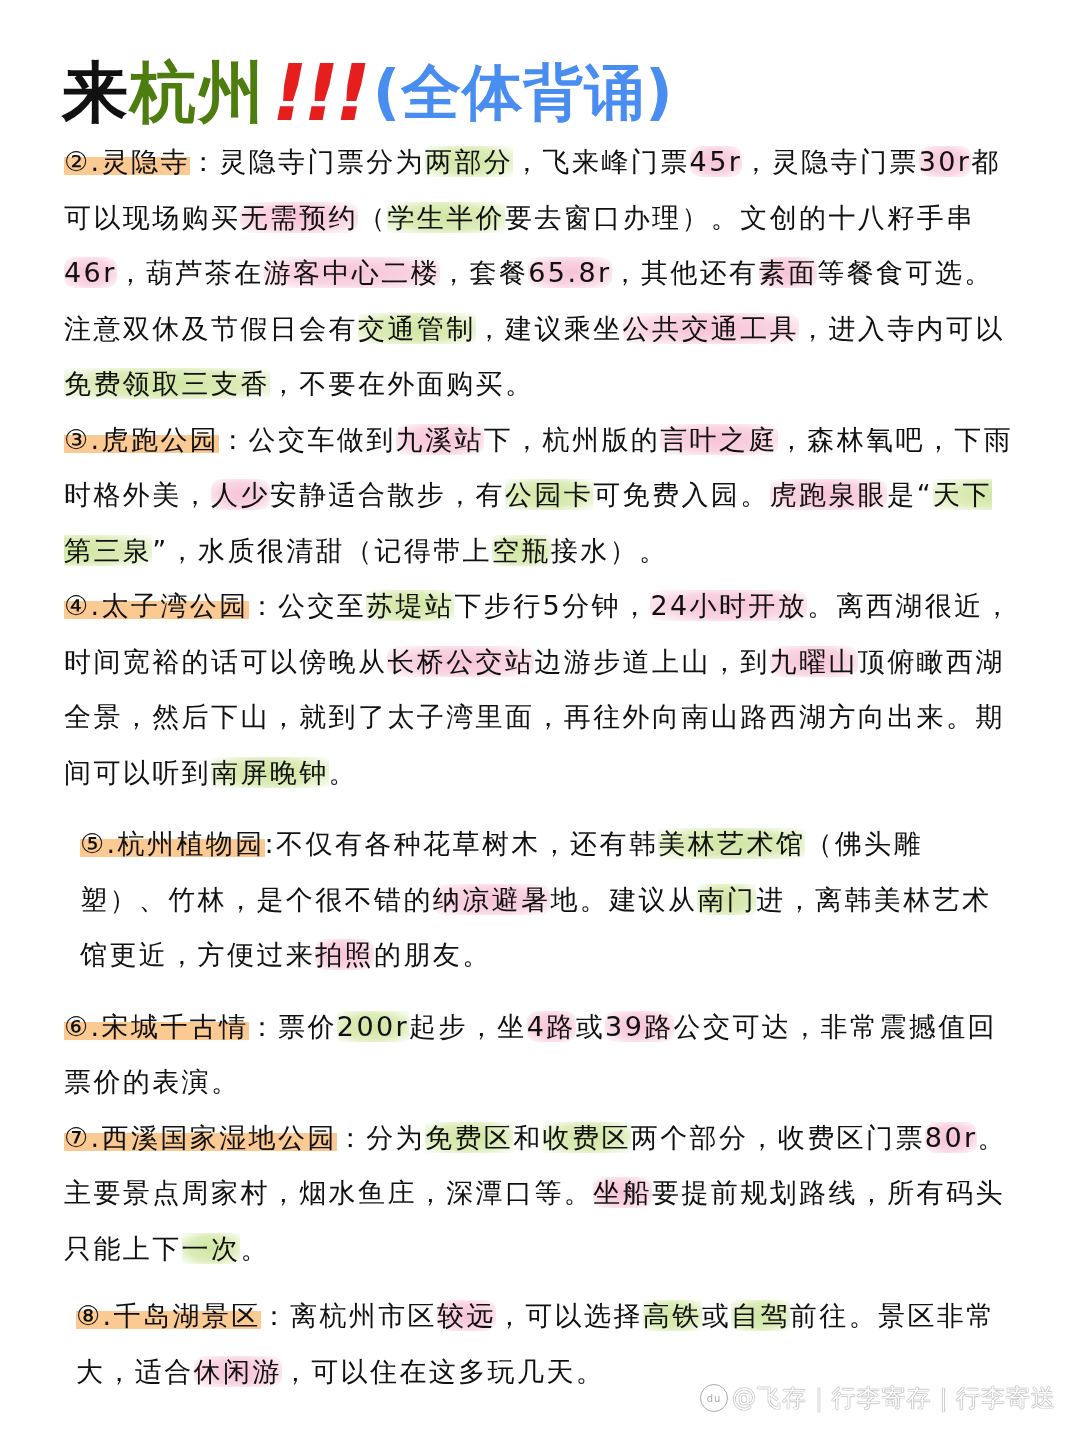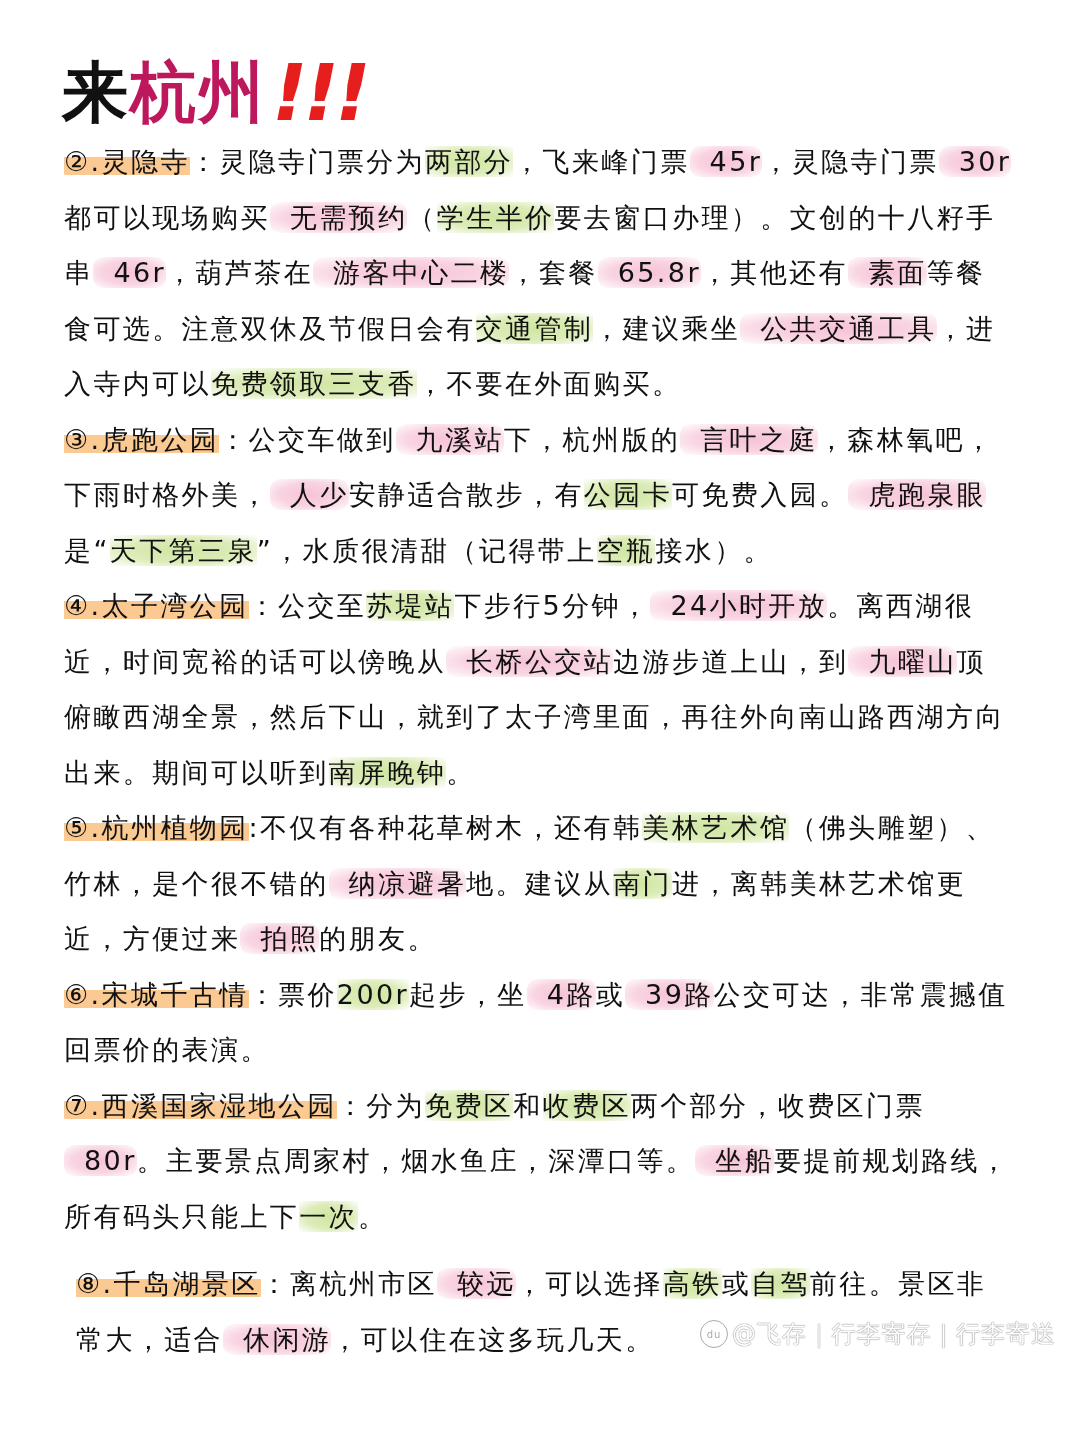--- a/index.html
+++ b/index.html
@@ -5,49 +5,50 @@
   html, body { margin: 0; padding: 0; }
   body {
     width: 1080px; height: 1440px; background: #ffffff; position: relative; overflow: hidden;
     font-family: "DejaVu Sans", "Liberation Sans", sans-serif;
   }
   .title {
     position: absolute; left: 62px; top: 48px; height: 90px;
     display: flex; align-items: center; white-space: nowrap;
   }
   .t-black { font-size: 66px; font-weight: 900; color: #111; letter-spacing: 2px; }
-  .t-red { font-size: 66px; font-weight: 900; color: #be185d; letter-spacing: 2px; }
+  .t-red { font-size: 66px; font-weight: 900; color: #4d7c0f; letter-spacing: 2px; }
   .t-excl { font-size: 78px; font-weight: 900; color: #e61e1e; font-style: italic; letter-spacing: -4px; margin: 0 6px; }
   .t-blue { font-size: 60px; font-weight: 700; color: #4a8df0; letter-spacing: 1px; }
   .content { position: absolute; left: 64px; top: 134px; width: 950px; }
   .para { font-size: 27px; line-height: 55.5px; color: #111; letter-spacing: 2.4px; }
   .head { position: relative; display: inline; }
   .hl-o { background: linear-gradient(180deg, transparent 35%, #fbc992 35%, #fbc992 92%, transparent 92%); border-radius: 4px; }
   .hl-g { background: radial-gradient(ellipse at center, #cfe6a2 0%, #dcecb8 55%, rgba(220,236,184,0) 100%); border-radius: 0; }
-  .hl-p { background: radial-gradient(ellipse at center, #f6c3d6 0%, #f9d4e2 55%, rgba(249,212,226,0) 100%); border-radius: 10px; padding-left: 20px; }
+  .hl-p { background: radial-gradient(ellipse at center, #f6c3d6 0%, #f9d4e2 55%, rgba(249,212,226,0) 100%); border-radius: 10px; }
   .wm {
-    position: absolute; right: 24px; top: 1318px; font-size: 24px; color: #ffffff;
+    position: absolute; right: 24px; top: 1382px; font-size: 24px; color: #ffffff;
     text-shadow: 0 0 1px #999, 0 0 1px #999, 0 0 1px #999; letter-spacing: 1px; display: flex; align-items: center; gap: 4px;
   }
   .paw { width: 26px; height: 26px; border: 1.5px solid #aaa; border-radius: 50%; font-size: 10px; color: #aaa; display:flex; align-items:center; justify-content:center; text-shadow:none; }
 </style>
 </head>
 <body>
 
 <div class="title">
   <span class="t-black">来</span>
   <span class="t-red">杭州</span>
   <span class="t-excl">!!!</span>
+  <span class="t-blue">(全体背诵)</span>
 </div>
 
 <div class="content">
   <p class="para" style="margin:0 0 0 0;"><span class="head hl-o">②.灵隐寺</span><span>：灵隐寺门票分为</span><span class="hl-g">两部分</span><span>，飞来峰门票</span><span class="hl-p">45r</span><span>，灵隐寺门票</span><span class="hl-p">30r</span><span>都可以现场购买</span><span class="hl-p">无需预约</span><span>（</span><span class="hl-g">学生半价</span><span>要去窗口办理）。文创的十八籽手串</span><span class="hl-p">46r</span><span>，葫芦茶在</span><span class="hl-p">游客中心二楼</span><span>，套餐</span><span class="hl-p">65.8r</span><span>，其他还有</span><span class="hl-p">素面</span><span>等餐食可选。注意双休及节假日会有</span><span class="hl-g">交通管制</span><span>，建议乘坐</span><span class="hl-p">公共交通工具</span><span>，进入寺内可以</span><span class="hl-g">免费领取三支香</span><span>，不要在外面购买。</span></p>
   <p class="para" style="margin:0;"><span class="head hl-o">③.虎跑公园</span><span>：公交车做到</span><span class="hl-p">九溪站</span><span>下，杭州版的</span><span class="hl-p">言叶之庭</span><span>，森林氧吧，下雨时格外美，</span><span class="hl-p">人少</span><span>安静适合散步，有</span><span class="hl-g">公园卡</span><span>可免费入园。</span><span class="hl-p">虎跑泉眼</span><span>是“</span><span class="hl-g">天下第三泉</span><span>”，水质很清甜（记得带上</span><span class="hl-g">空瓶</span><span>接水）。</span></p>
   <p class="para" style="margin:0;"><span class="head hl-o">④.太子湾公园</span><span>：公交至</span><span class="hl-g">苏堤站</span><span>下步行5分钟，</span><span class="hl-p">24小时开放</span><span>。离西湖很近，时间宽裕的话可以傍晚从</span><span class="hl-p">长桥公交站</span><span>边游步道上山，到</span><span class="hl-p">九曜山</span><span>顶俯瞰西湖全景，然后下山，就到了太子湾里面，再往外向南山路西湖方向出来。期间可以听到</span><span class="hl-g">南屏晚钟</span><span>。</span></p>
-  <p class="para" style="margin:0;"><span class="head hl-o">⑤.杭州植物园</span><span>:不仅有各种花草树木，还有韩</span><span class="hl-g">美林艺术馆</span><span>（佛头雕塑）、竹林，是个很不错的</span><span class="hl-p">纳凉避暑</span><span>地。建议从</span><span class="hl-g">南门</span><span>进，离韩美林艺术馆更近，方便过来</span><span class="hl-p">拍照</span><span>的朋友。</span></p>
+  <p class="para" style="margin:16px;"><span class="head hl-o">⑤.杭州植物园</span><span>:不仅有各种花草树木，还有韩</span><span class="hl-g">美林艺术馆</span><span>（佛头雕塑）、竹林，是个很不错的</span><span class="hl-p">纳凉避暑</span><span>地。建议从</span><span class="hl-g">南门</span><span>进，离韩美林艺术馆更近，方便过来</span><span class="hl-p">拍照</span><span>的朋友。</span></p>
   <p class="para" style="margin:0;"><span class="head hl-o">⑥.宋城千古情</span><span>：票价</span><span class="hl-g">200r</span><span>起步，坐</span><span class="hl-p">4路</span><span>或</span><span class="hl-p">39路</span><span>公交可达，非常震撼值回票价的表演。</span></p>
   <p class="para" style="margin:0;"><span class="head hl-o">⑦.西溪国家湿地公园</span><span>：分为</span><span class="hl-g">免费区</span><span>和</span><span class="hl-g">收费区</span><span>两个部分，收费区门票</span><span class="hl-p">80r</span><span>。主要景点周家村，烟水鱼庄，深潭口等。</span><span class="hl-p">坐船</span><span>要提前规划路线，所有码头只能上下</span><span class="hl-g">一次</span><span>。</span></p>
   <p class="para" style="margin:12px;"><span class="head hl-o">⑧.千岛湖景区</span><span>：离杭州市区</span><span class="hl-p">较远</span><span>，可以选择</span><span class="hl-g">高铁</span><span>或</span><span class="hl-g">自驾</span><span>前往。景区非常大，适合</span><span class="hl-p">休闲游</span><span>，可以住在这多玩几天。</span></p>
 </div>
 
 <div class="wm">
   <span class="paw">du</span>
   <span>@飞存｜行李寄存｜行李寄送</span>
 </div>
 

